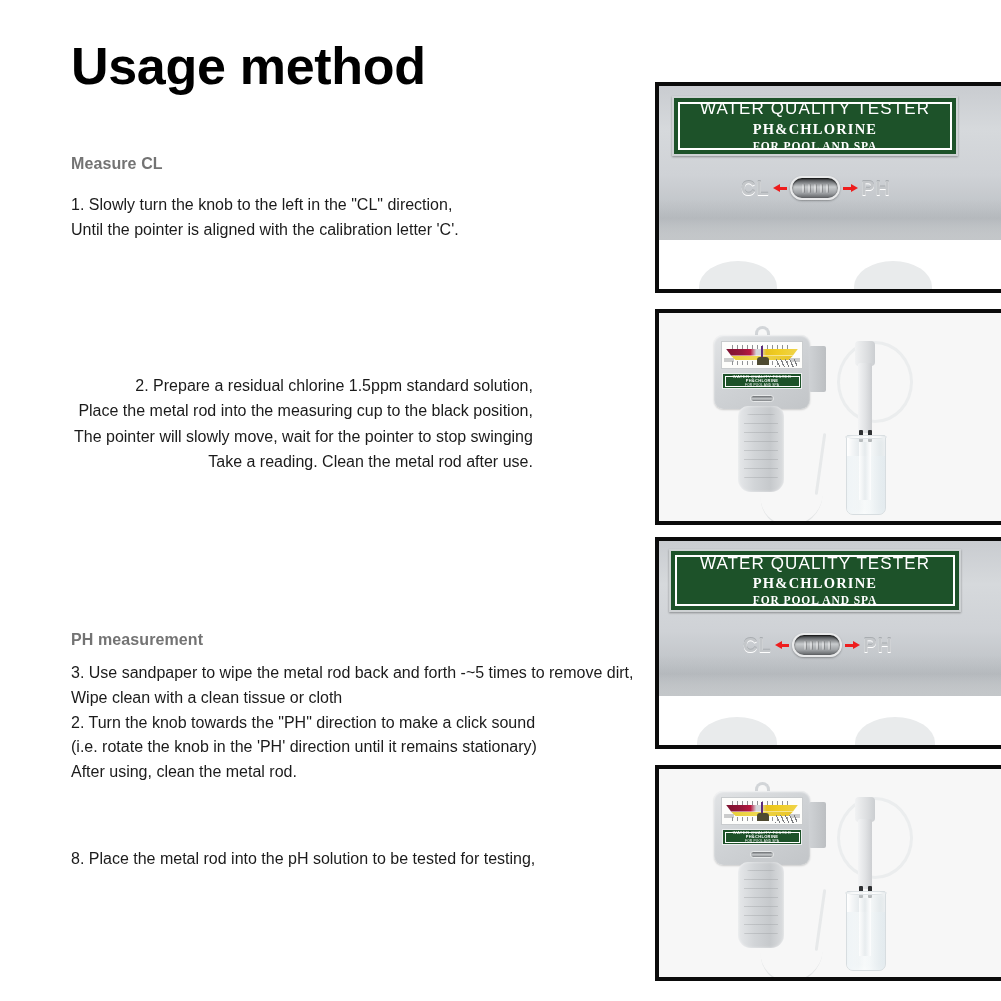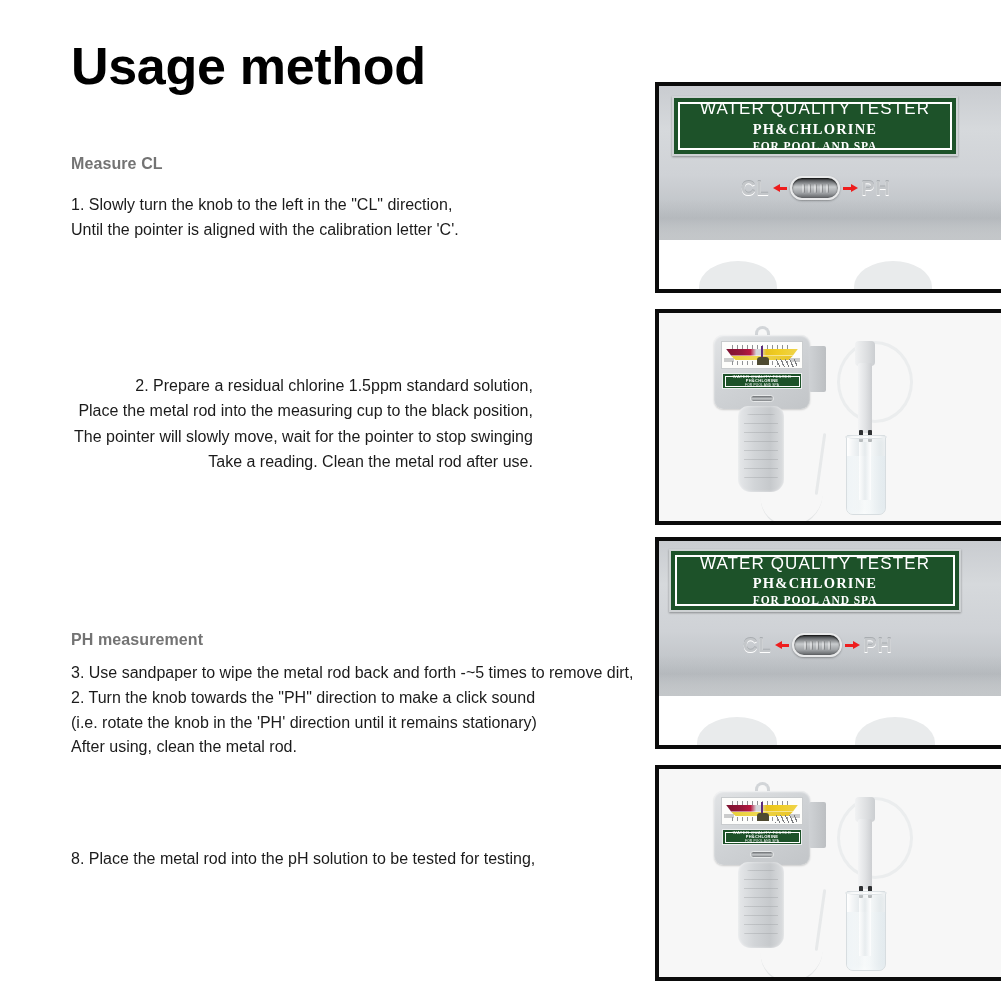--- a/index.html
+++ b/index.html
@@ -402,20 +402,21 @@
       <div class="para-line">2. Prepare a residual chlorine 1.5ppm standard solution,</div>
       <div class="para-line">Place the metal rod into the measuring cup to the black position,</div>
       <div class="para-line">The pointer will slowly move, wait for the pointer to stop swinging</div>
       <div class="para-line">Take a reading. Clean the metal rod after use.</div>
     </div>
 
     <div class="blk-ph">
       <div class="section-head">PH measurement</div>
       <div class="lines">
         <div class="para-line">3. Use sandpaper to wipe the metal rod back and forth -~5 times to remove dirt,</div>
+        <div class="para-line">Wipe clean with a clean tissue or cloth</div>
         <div class="para-line">2. Turn the knob towards the "PH" direction to make a click sound</div>
         <div class="para-line">(i.e. rotate the knob in the 'PH' direction until it remains stationary)</div>
         <div class="para-line">After using, clean the metal rod.</div>
       </div>
     </div>
 
     <div class="blk-ph-step2">
       <div class="para-line">8. Place the metal rod into the pH solution to be tested for testing,</div>
     </div>
   </div>

